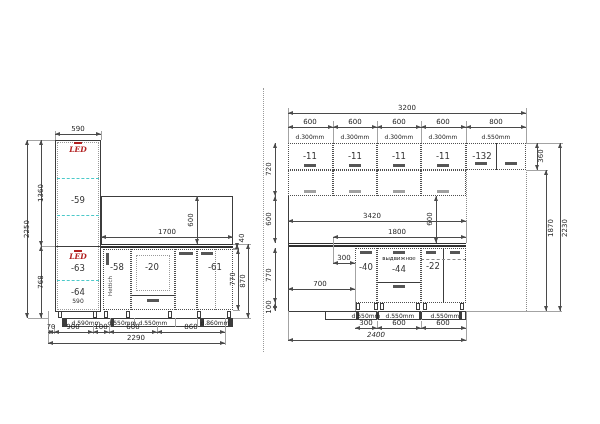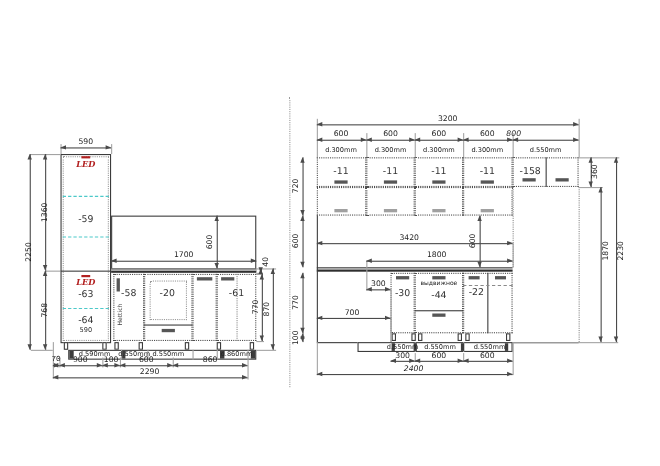--- a/index.html
+++ b/index.html
@@ -173,27 +173,27 @@
     <span class="t clabel" style="position: absolute; left: 152px; top: 263px;">-20</span>
     <span class="t clabel" style="position: absolute; left: 215px; top: 263px;">-61</span>
     <span class="t dlabel" style="position: absolute; left: 86px; top: 320px;">d.590mm</span>
     <span class="t dlabel" style="position: absolute; left: 122px; top: 320px;">d.550mm</span>
     <span class="t dlabel" style="position: absolute; left: 153px; top: 320px;">d.550mm</span>
     <span class="t dlabel" style="position: absolute; left: 215px; top: 320px;">d.860mm</span>
     <span class="t clabel" style="position: absolute; left: 310px; top: 152px;">-11</span>
     <span class="t clabel" style="position: absolute; left: 355px; top: 152px;">-11</span>
     <span class="t clabel" style="position: absolute; left: 399px; top: 152px;">-11</span>
     <span class="t clabel" style="position: absolute; left: 443px; top: 152px;">-11</span>
-    <span class="t clabel" style="position: absolute; left: 482px; top: 152px;">-158</span>
+    <span class="t clabel" style="position: absolute; left: 482px; top: 152px;">-132</span>
     <span class="t dlabel" style="position: absolute; left: 310px; top: 134px;">d.300mm</span>
     <span class="t dlabel" style="position: absolute; left: 355px; top: 134px;">d.300mm</span>
     <span class="t dlabel" style="position: absolute; left: 399px; top: 134px;">d.300mm</span>
     <span class="t dlabel" style="position: absolute; left: 443px; top: 134px;">d.300mm</span>
     <span class="t dlabel" style="position: absolute; left: 496px; top: 134px;">d.550mm</span>
-    <span class="t clabel" style="position: absolute; left: 366px; top: 263px;">-30</span>
+    <span class="t clabel" style="position: absolute; left: 366px; top: 263px;">-40</span>
     <span class="t note" style="position: absolute; left: 399px; top: 256px;">выдвижное</span>
     <span class="t clabel" style="position: absolute; left: 399px; top: 265px;">-44</span>
     <span class="t clabel" style="position: absolute; left: 433px; top: 262px;">-22</span>
     <span class="t dlabel" style="position: absolute; left: 366px; top: 313px;">d.550mm</span>
     <span class="t dlabel" style="position: absolute; left: 400px; top: 313px;">d.550mm</span>
     <span class="t dlabel" style="position: absolute; left: 445px; top: 313px;">d.550mm</span>
     <div class="dim" style="left: 55px; top: 134px; width: 46px; height: 1px;"></div>
     <div class="ar ar-l" style="left: 55px; top: 132px;"></div>
     <div class="ar ar-r" style="left: 96px; top: 132px;"></div>
     <span class="t" style="left: 78px; top: 126px;">590</span>
@@ -241,21 +241,21 @@
     <div class="ar ar-l" style="left: 377px; top: 125px;"></div>
     <div class="ar ar-r" style="left: 416px; top: 125px;"></div>
     <span class="t" style="left: 399px; top: 119px;">600</span>
     <div class="dim" style="left: 421px; top: 127px; width: 45px; height: 1px;"></div>
     <div class="ar ar-l" style="left: 421px; top: 125px;"></div>
     <div class="ar ar-r" style="left: 461px; top: 125px;"></div>
     <span class="t" style="left: 443px; top: 119px;">600</span>
     <div class="dim" style="left: 466px; top: 127px; width: 60px; height: 1px;"></div>
     <div class="ar ar-l" style="left: 466px; top: 125px;"></div>
     <div class="ar ar-r" style="left: 521px; top: 125px;"></div>
-    <span class="t" style="left: 467px; top: 119px; font-style: italic;">800</span>
+    <span class="t" style="left: 496px; top: 119px;">800</span>
     <div class="dim" style="left: 288px; top: 221px; width: 178px; height: 1px;"></div>
     <div class="ar ar-l" style="left: 288px; top: 219px;"></div>
     <div class="ar ar-r" style="left: 461px; top: 219px;"></div>
     <span class="t" style="left: 372px; top: 213px;">3420</span>
     <div class="dim" style="left: 333px; top: 237px; width: 133px; height: 1px;"></div>
     <div class="ar ar-l" style="left: 333px; top: 235px;"></div>
     <div class="ar ar-r" style="left: 461px; top: 235px;"></div>
     <span class="t" style="left: 397px; top: 229px;">1800</span>
     <div class="dim" style="left: 333px; top: 263px; width: 22px; height: 1px;"></div>
     <div class="ar ar-l" style="left: 333px; top: 261px;"></div>

